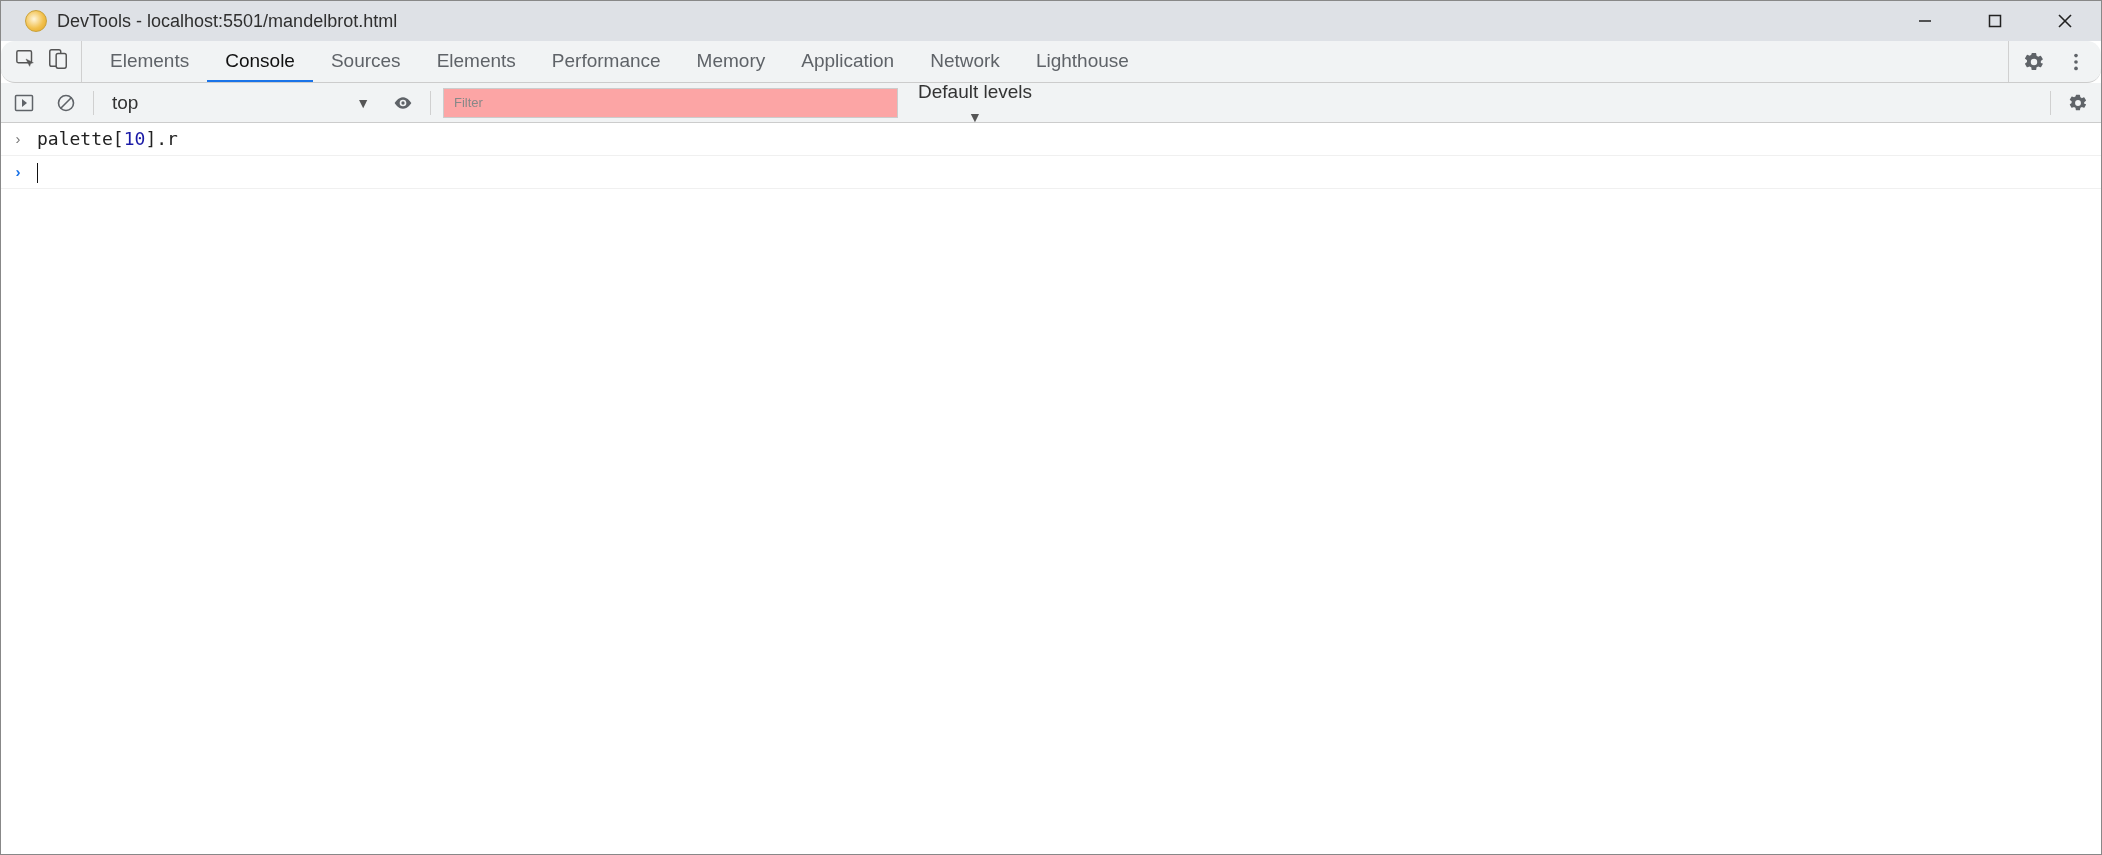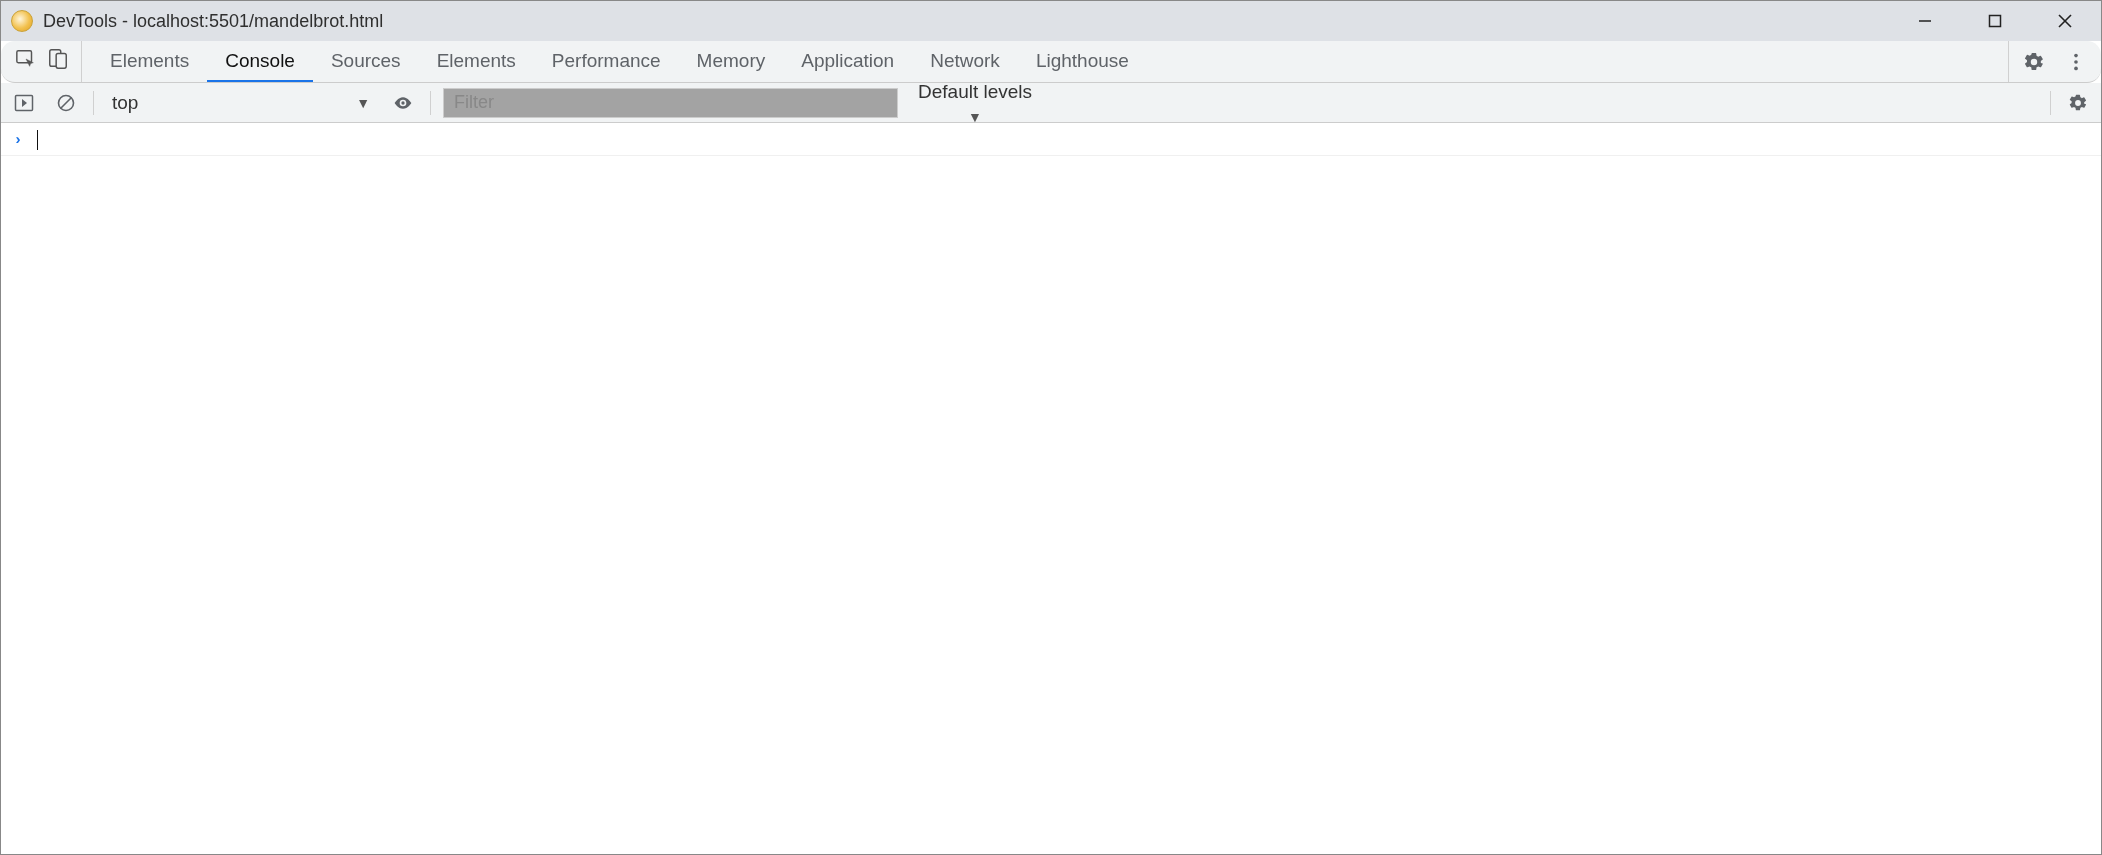--- a/index.html
+++ b/index.html
@@ -17,21 +17,21 @@
     width: 2102px;
     height: 855px;
     position: relative;
   }
   
   .titlebar {
     height: 40px;
     background: #dee1e6;
     display: flex;
     align-items: center;
-    padding: 0 6px 0 10px;
+    padding: 0 6px 0 24px;
     gap: 10px;
   }
   .titlebar .appicon {
     width: 22px;
     height: 22px;
     border-radius: 50%;
     background: radial-gradient(circle at 40% 40%, #fff6dc 0%, #f2c14e 55%, #e0a020 100%);
     border: 1px solid #caa23a;
     flex-shrink: 0;
   }
@@ -120,25 +120,25 @@
     display:flex; align-items:center;
     width: 270px;
     justify-content:space-between;
     padding: 2px 6px;
     color:#333;
     font-size: 19px;
   }
   .context-select .arrow { color:#555; font-size:14px; }
   .filter-input {
     border:1px solid #ccc;
-    background:#a3a3a3;
+    background:#fca5a5;
     height:30px;
     width: 455px;
     padding: 10px 10px;
-    font-size: 18px;
+    font-size: 13px;
     color:#333;
   }
   .filter-input::placeholder { color:#888; }
   .levels-select {
     display:flex; align-items:center; gap:6px;
     color:#333; font-size:19px;
     padding-left: 8px;
     flex-direction: column;
   }
   .levels-select .arrow { color:#555; font-size:14px; }
@@ -308,17 +308,21 @@
   <div class="vsep"></div>
   <div class="iconbtn">
     <svg viewBox="0 0 24 24" fill="#5f6368">
         <path d="M19.4 13a7.5 7.5 0 0 0 .1-1 7.5 7.5 0 0 0-.1-1l2.1-1.6a.5.5 0 0 0 .1-.6l-2-3.4a.5.5 0 0 0-.6-.2l-2.5 1a7.3 7.3 0 0 0-1.7-1l-.4-2.6a.5.5 0 0 0-.5-.4h-4a.5.5 0 0 0-.5.4L9 4.2a7.3 7.3 0 0 0-1.7 1l-2.5-1a.5.5 0 0 0-.6.2l-2 3.4a.5.5 0 0 0 .1.6L4.4 10a7.5 7.5 0 0 0-.1 1 7.5 7.5 0 0 0 .1 1l-2.1 1.6a.5.5 0 0 0-.1.6l2 3.4a.5.5 0 0 0 .6.2l2.5-1a7.3 7.3 0 0 0 1.7 1l.4 2.6a.5.5 0 0 0 .5.4h4a.5.5 0 0 0 .5-.4l.4-2.6a7.3 7.3 0 0 0 1.7-1l2.5 1a.5.5 0 0 0 .6-.2l2-3.4a.5.5 0 0 0-.1-.6ZM12 15.5A3.5 3.5 0 1 1 15.5 12 3.5 3.5 0 0 1 12 15.5Z"></path>
       </svg>
   </div>
 </div>
 
 <div class="console-body" id="console-body">
 
+<div class="row input">
+      <div class="gutter"></div>
+      <div class="content"><span class="tok-ident">palette[</span><span class="tok-num">10</span><span class="tok-ident">].r</span></div>
+    </div>
     <div class="row prompt">
       <div class="gutter"></div>
       <div class="content"><span class="cursor"></span></div>
     </div>
   </div>
 
 </body></html>

